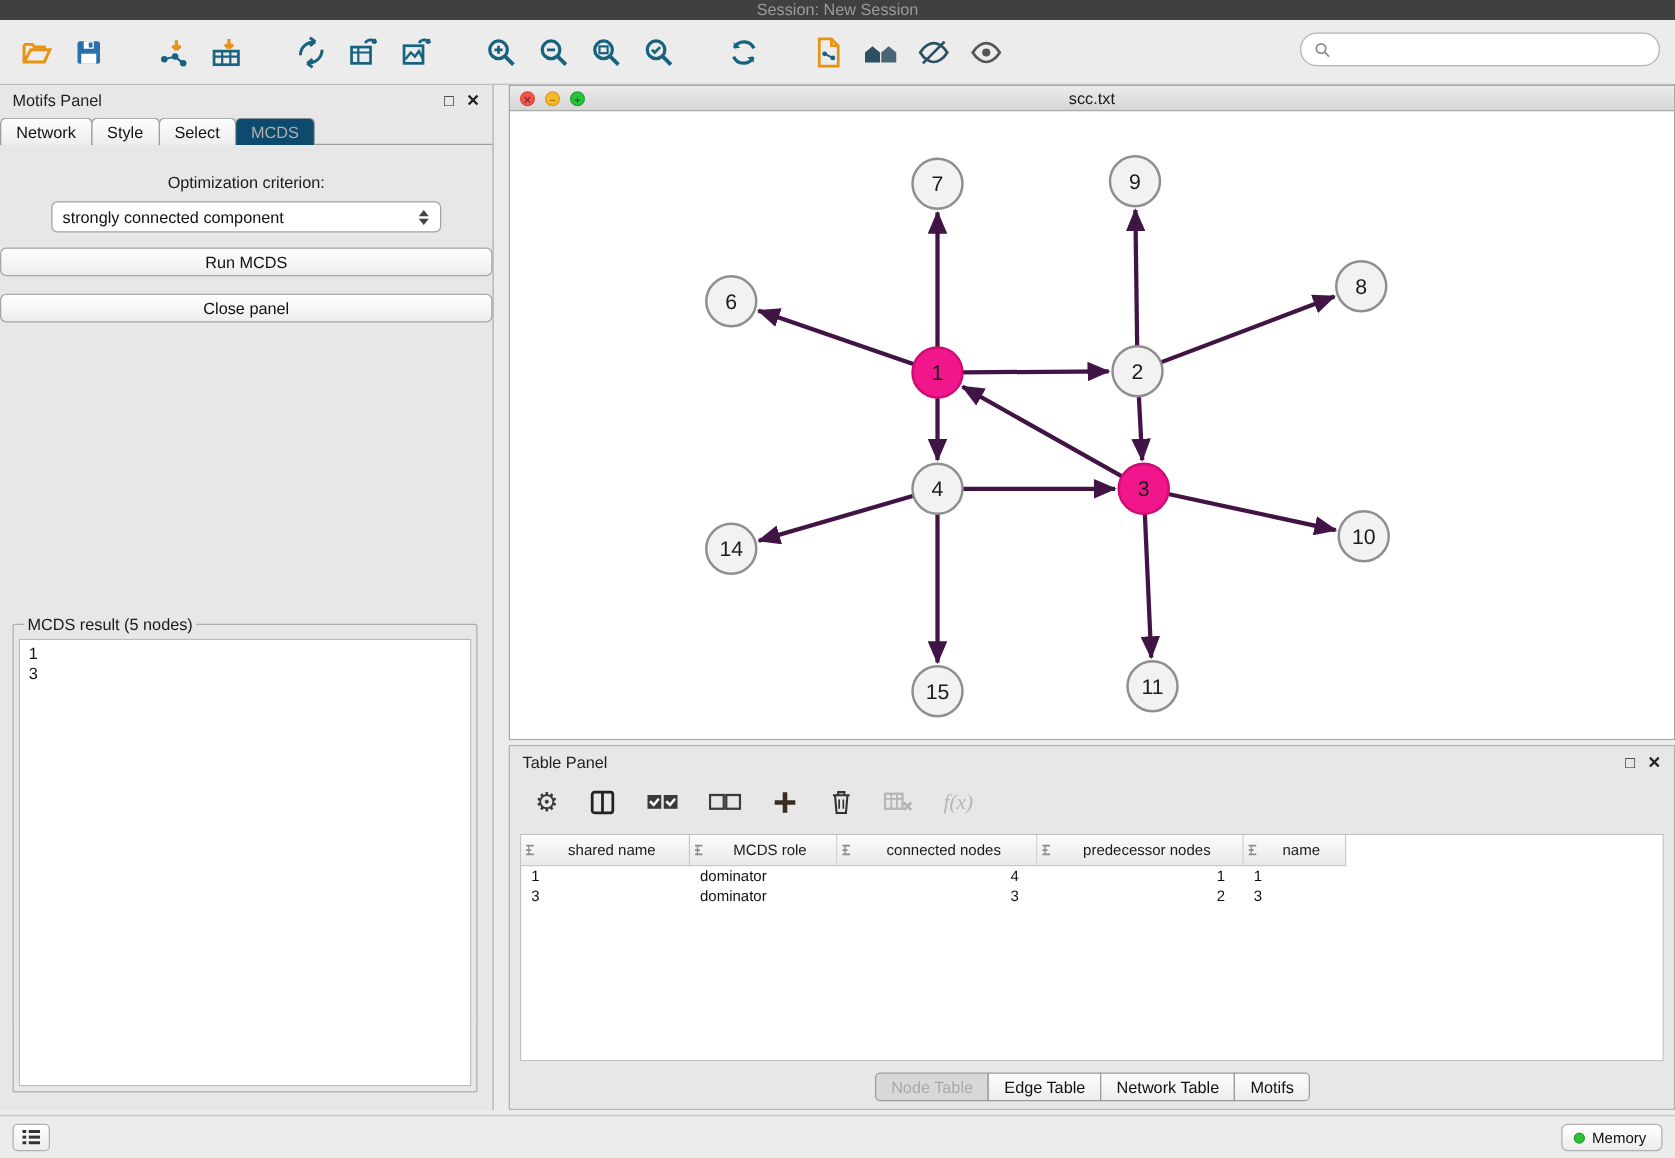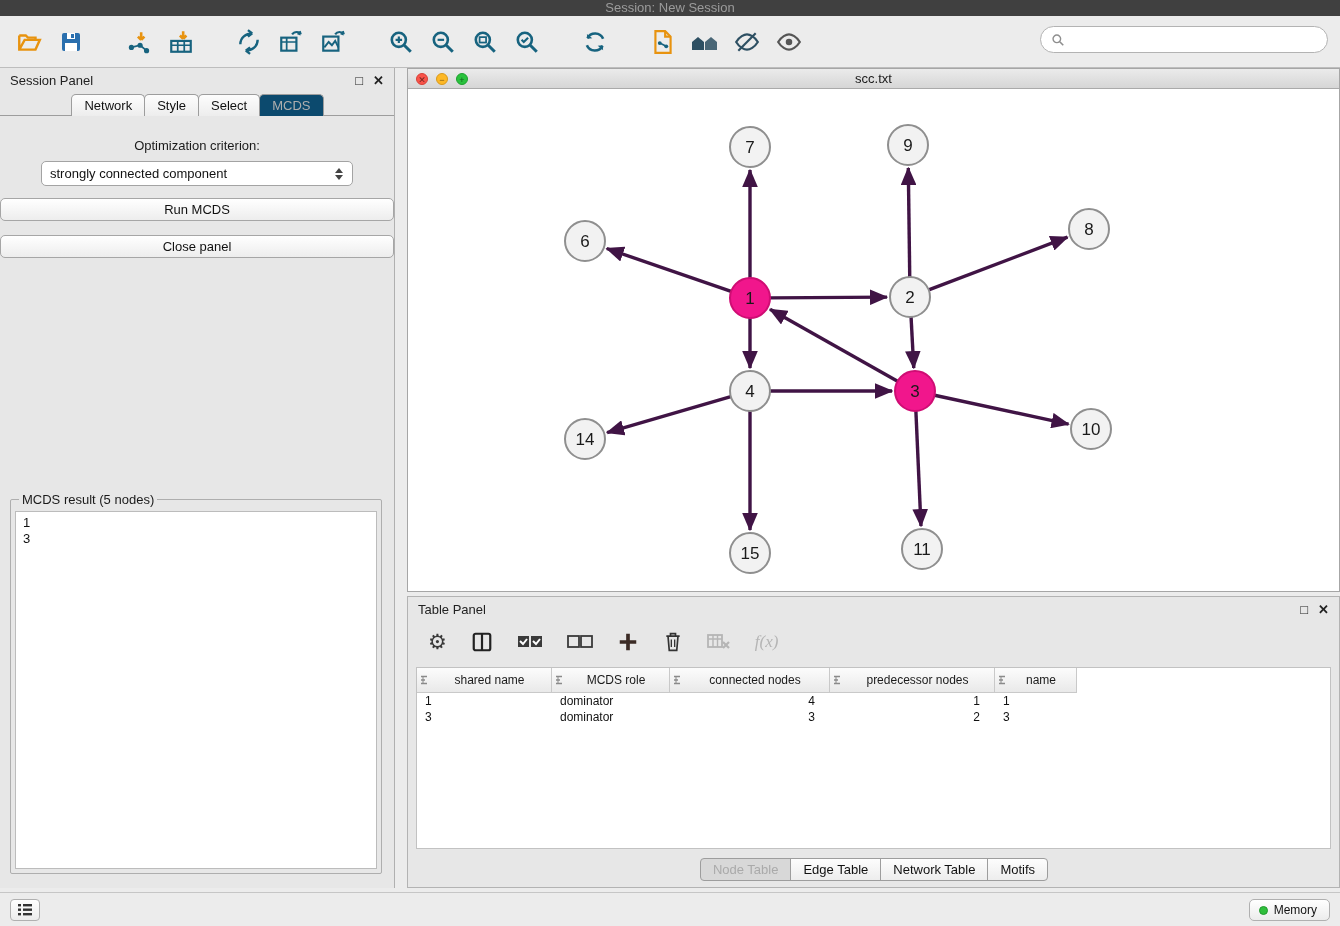--- a/index.html
+++ b/index.html
@@ -16,21 +16,21 @@
   .orange { color:#e8930f; }
   .grp { margin-right:26px; display:flex; align-items:center; }
   .search-wrap { position:absolute; right:12px; top:10px; width:288px; height:27px; background:#fff; border:1px solid #b3b3b3; border-radius:14px; display:flex; align-items:center; padding-left:10px; }
   .search-wrap input { border:none; outline:none; flex:1; height:22px; font-size:13px; background:transparent; margin-left:6px; font-family:"Liberation Sans", sans-serif; }
 
   
   .cpanel { position:absolute; left:0; top:68px; width:395px; height:820px; background:#e7e7e7; border-right:1px solid #b0b0b0; }
   .panel-head { height:24px; display:flex; align-items:center; padding:0 10px; font-size:13px; color:#222; }
   .panel-head .spacer { flex:1; }
   .win-ic { font-size:13px; color:#222; margin-left:10px; font-weight:bold; cursor:default; }
-  .cp-tabs { display:flex; justify-content:center; margin-top:2px; position:relative; z-index:2; }
+  .cp-tabs { display:flex; justify-content:flex-start; margin-top:2px; position:relative; z-index:2; }
   .tab { border:1px solid #9d9d9d; border-bottom:none; background:linear-gradient(#fdfdfd,#ededed); font-size:13px; color:#111; padding:3px 12px; border-radius:5px 5px 0 0; margin-right:-1px; cursor:default; }
   .tab.active { background:#0c4a6e; color:#aeaeae; }
   .cp-tabline { height:1px; background:#9d9d9d; margin-top:-1px; }
   .opt-label { text-align:center; font-size:13px; color:#1a1a1a; margin-top:22px; }
   .select { width:312px; height:25px; margin:8px auto 0 auto; background:#fff; border:1px solid #a3a3a3; border-radius:5px; display:flex; align-items:center; padding:0 8px; font-size:13px; color:#111; position:relative; }
   .select .val { flex:1; }
   .stepper { width:11px; height:16px; display:flex; flex-direction:column; align-items:center; justify-content:center; gap:2px; }
   .stepper .up { width:0; height:0; border-left:4px solid transparent; border-right:4px solid transparent; border-bottom:5px solid #444; }
   .stepper .dn { width:0; height:0; border-left:4px solid transparent; border-right:4px solid transparent; border-top:5px solid #444; }
   .btn-row { display:flex; justify-content:center; gap:14px; margin-top:12px;flex-direction:column; }
@@ -209,21 +209,21 @@
     <svg width="14" height="14" viewBox="0 0 24 24">
         <circle cx="10" cy="10" r="6.5" fill="none" stroke="#8e8e8e" stroke-width="2.4"></circle>
         <path d="M15 15l6 6" stroke="#8e8e8e" stroke-width="2.6"></path>
       </svg>
     <input placeholder="" style="">
   </div>
 </div>
 
 <div class="cpanel">
   <div class="panel-head">
-    <span>Session Panel</span>
+    <span>Motifs Panel</span>
     <span class="spacer"></span>
     <span class="win-ic">□</span>
     <span class="win-ic">✕</span>
   </div>
   <div class="cp-tabs">
     <div class="tab">Network</div>
     <div class="tab">Style</div>
     <div class="tab">Select</div>
     <div class="tab active">MCDS</div>
   </div>

